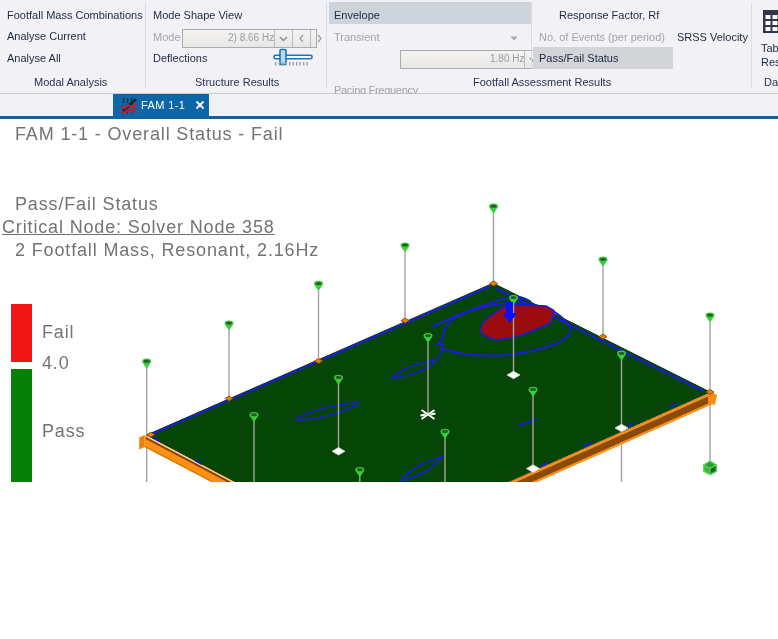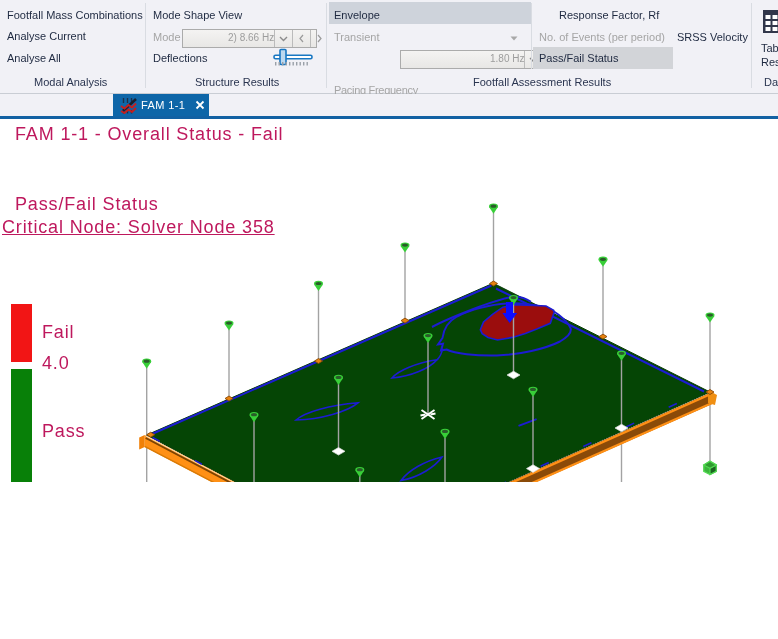--- a/index.html
+++ b/index.html
@@ -15,21 +15,21 @@
   .hl{position:absolute;background:#ced3db;}
   .combo{position:absolute;border:1px solid #ababab;background:linear-gradient(#f4f3f2,#e8e7e5);display:flex;}
   .combo .txt{font-size:10px;color:#9d9d9d;padding-left:6px;flex:1;line-height:15px;white-space:nowrap;margin-left:39px;}
   .cbtn{width:17px;border-left:1px solid #bbbbbb;position:relative;flex:none;}
   
   #tabbar{position:absolute;left:0;top:94px;width:778px;height:22px;background:#f1f1f6;}
   #tabline{position:absolute;left:0;top:116px;width:778px;height:3px;background:#1261a3;}
   .tab{position:absolute;top:0;height:22px;display:flex;align-items:center;font-size:11px;}
   
   #vp{position:absolute;left:0;top:119px;width:778px;height:520px;background:#ffffff;}
-  .vtext{position:absolute;font-size:18px;letter-spacing:0.85px;color:#be185d;white-space:nowrap;}
+  .vtext{position:absolute;font-size:18px;letter-spacing:0.85px;color:#737373;white-space:nowrap;}
 </style>
 </head>
 <body>
 <div id="app">
   <div id="ribbon">
     <div class="rlabel" style="left:7px;top:9px;">Footfall Mass Combinations</div>
     <div class="rlabel" style="left:7px;top:30px;">Analyse Current</div>
     <div class="rlabel" style="left:7px;top:52px;">Analyse All</div>
     <div class="grplabel" style="left:34px;top:76px;">Modal Analysis</div>
     <div class="divider" style="left:145px;"></div>
@@ -135,20 +135,21 @@
           <path d="M1.5 1.5 L8.5 8.5 M8.5 1.5 L1.5 8.5" stroke="#ffffff" stroke-width="1.8"></path>
         </svg>
     </div>
   </div>
   <div id="tabline"></div>
 
   <div id="vp">
     <div class="vtext" style="left:15px;top:4.5px;">FAM 1-1 - Overall Status - Fail</div>
     <div class="vtext" style="left:15px;top:74.5px;">Pass/Fail Status</div>
     <div class="vtext" style="left:2px;top:97.5px;text-decoration:underline;">Critical Node: Solver Node 358</div>
+    <div class="vtext" style="left:15px;top:120.5px;">2 Footfall Mass, Resonant, 2.16Hz</div>
   <div class="abs" style="left:11px;top:185px;width:21px;height:58px;background:#f21515;"></div>
     <div class="abs" style="left:11px;top:250px;width:21px;height:124px;background:#088008;"></div>
     <div class="vtext" style="left:42px;top:203px;">Fail</div>
     <div class="vtext" style="left:42px;top:234px;">4.0</div>
     <div class="vtext" style="left:42px;top:302px;">Pass</div>
     <div class="vtext" style="left:42px;top:368px;">0.0</div>
   </div>
 
   <svg id="scene" class="abs" style="left:0;top:0;" width="778" height="639" viewBox="0 0 778 639">
     <line x1="254" y1="490.5" x2="254" y2="562" stroke="#a3a3a3" stroke-width="1.4"></line>

